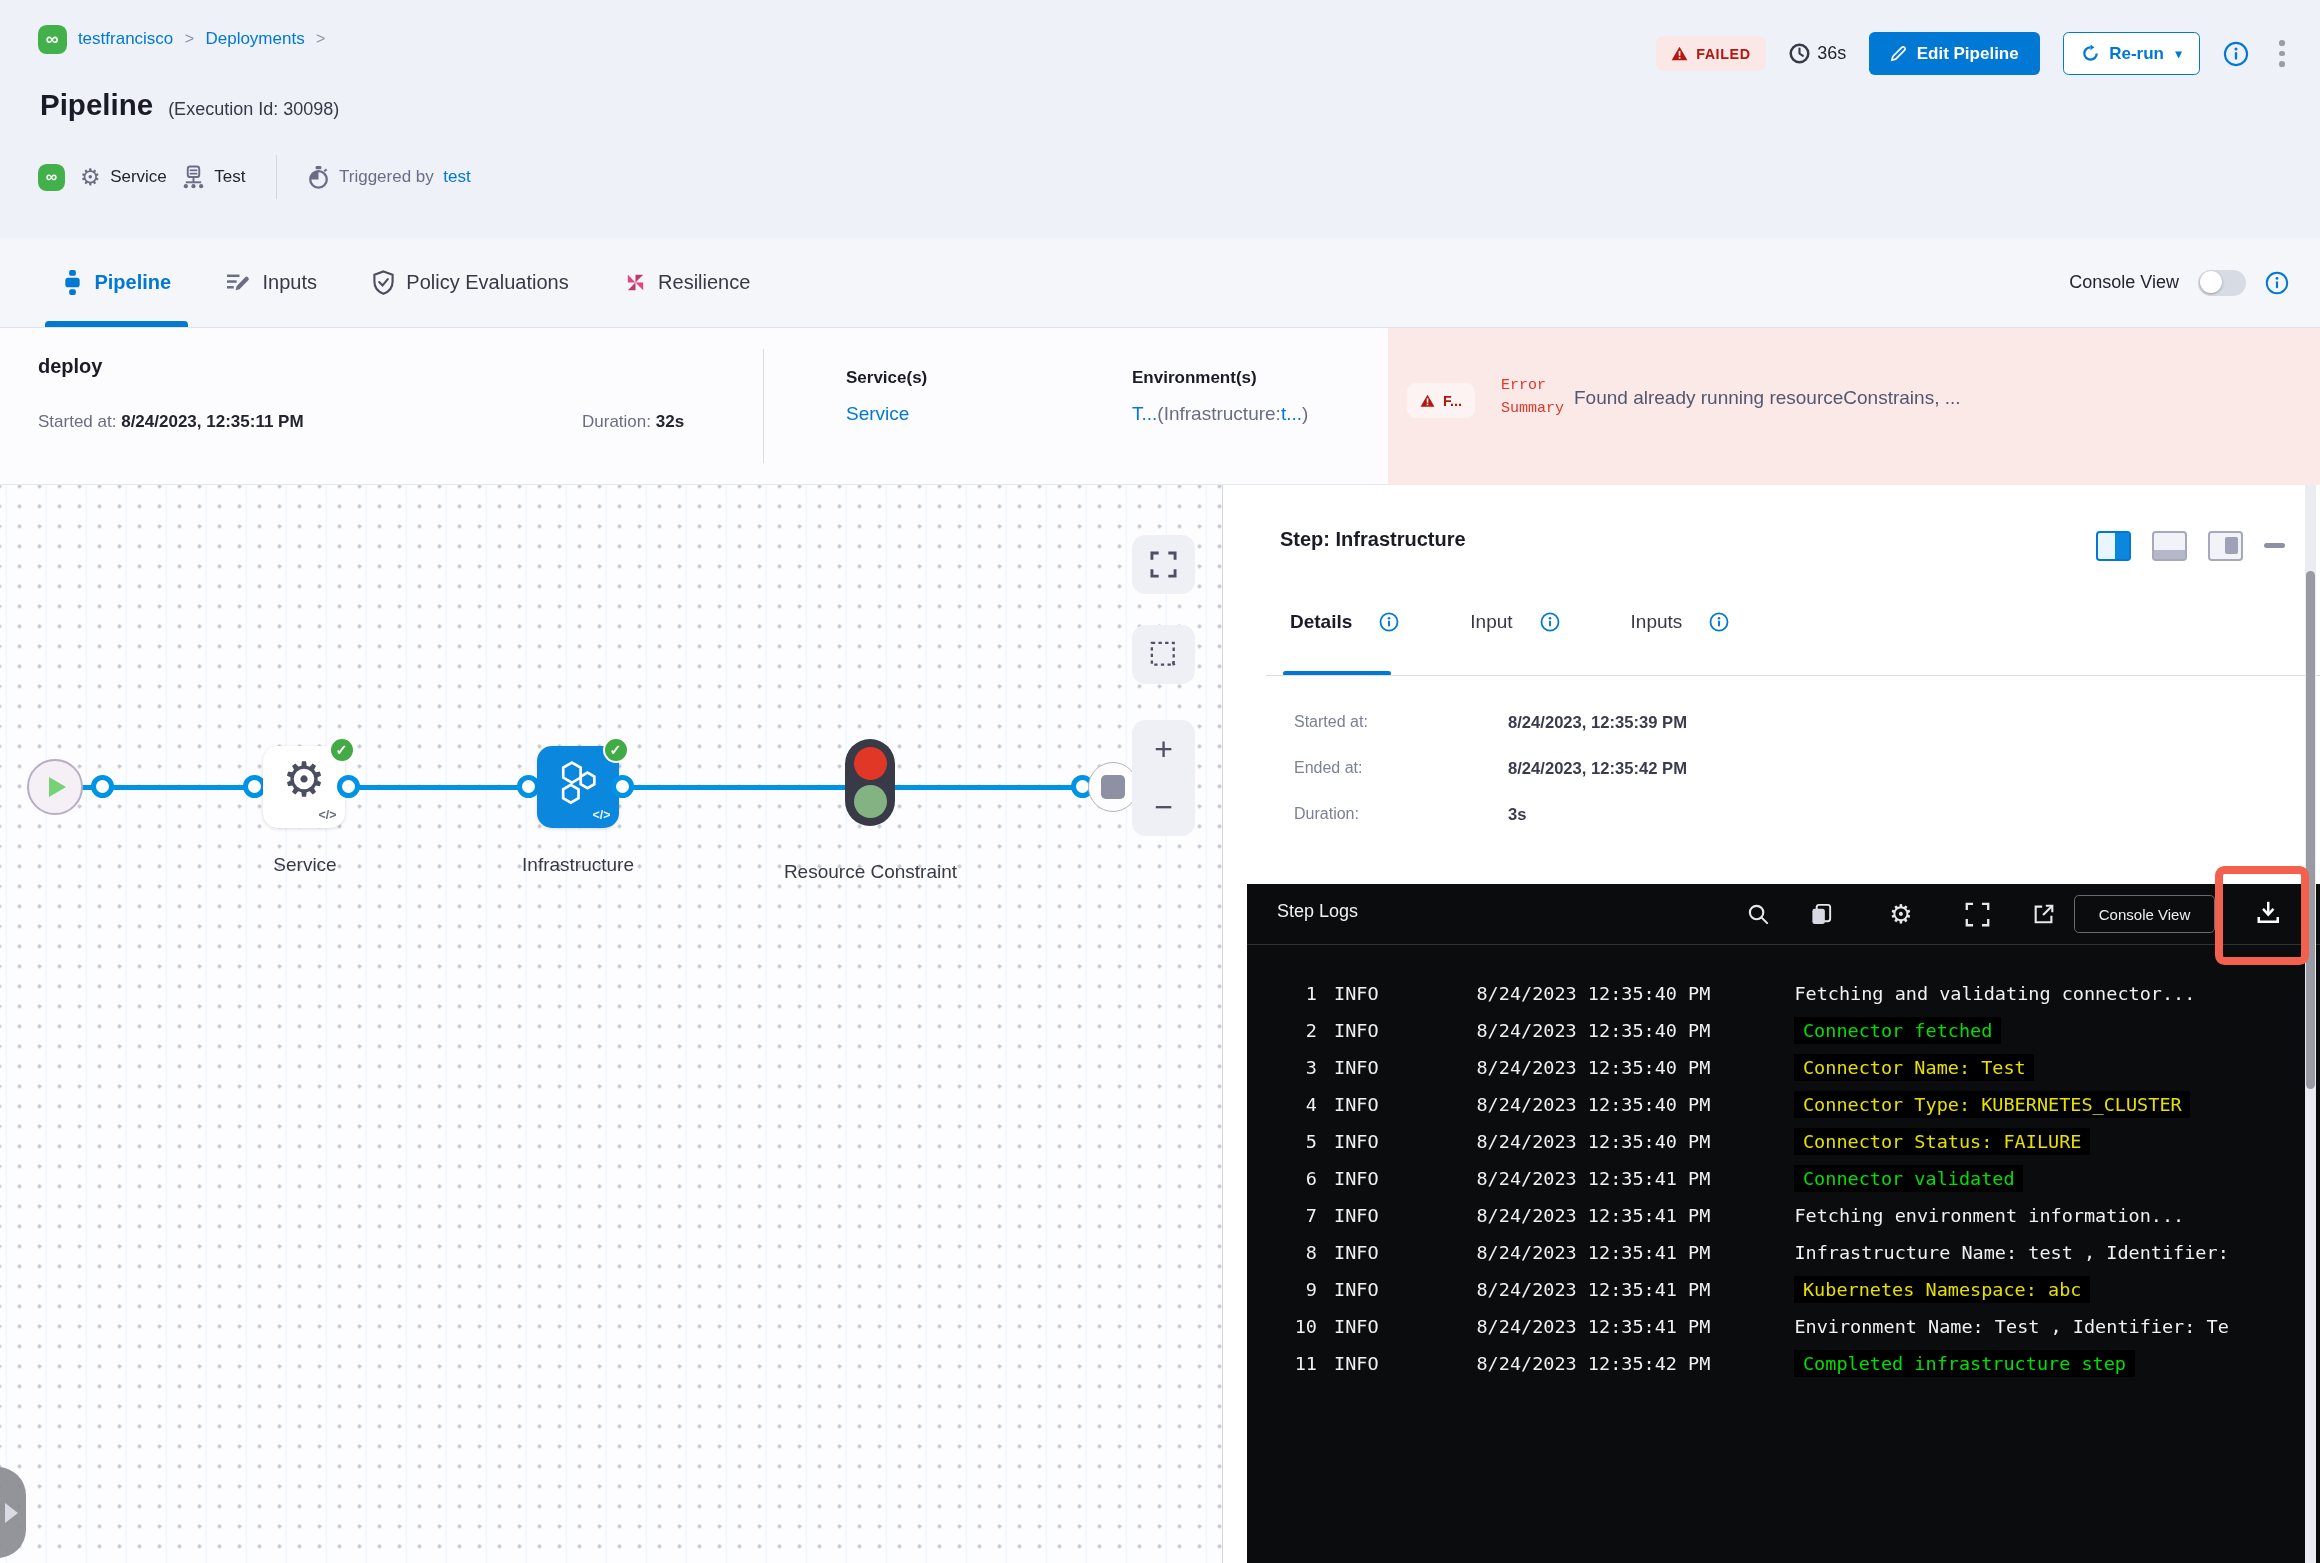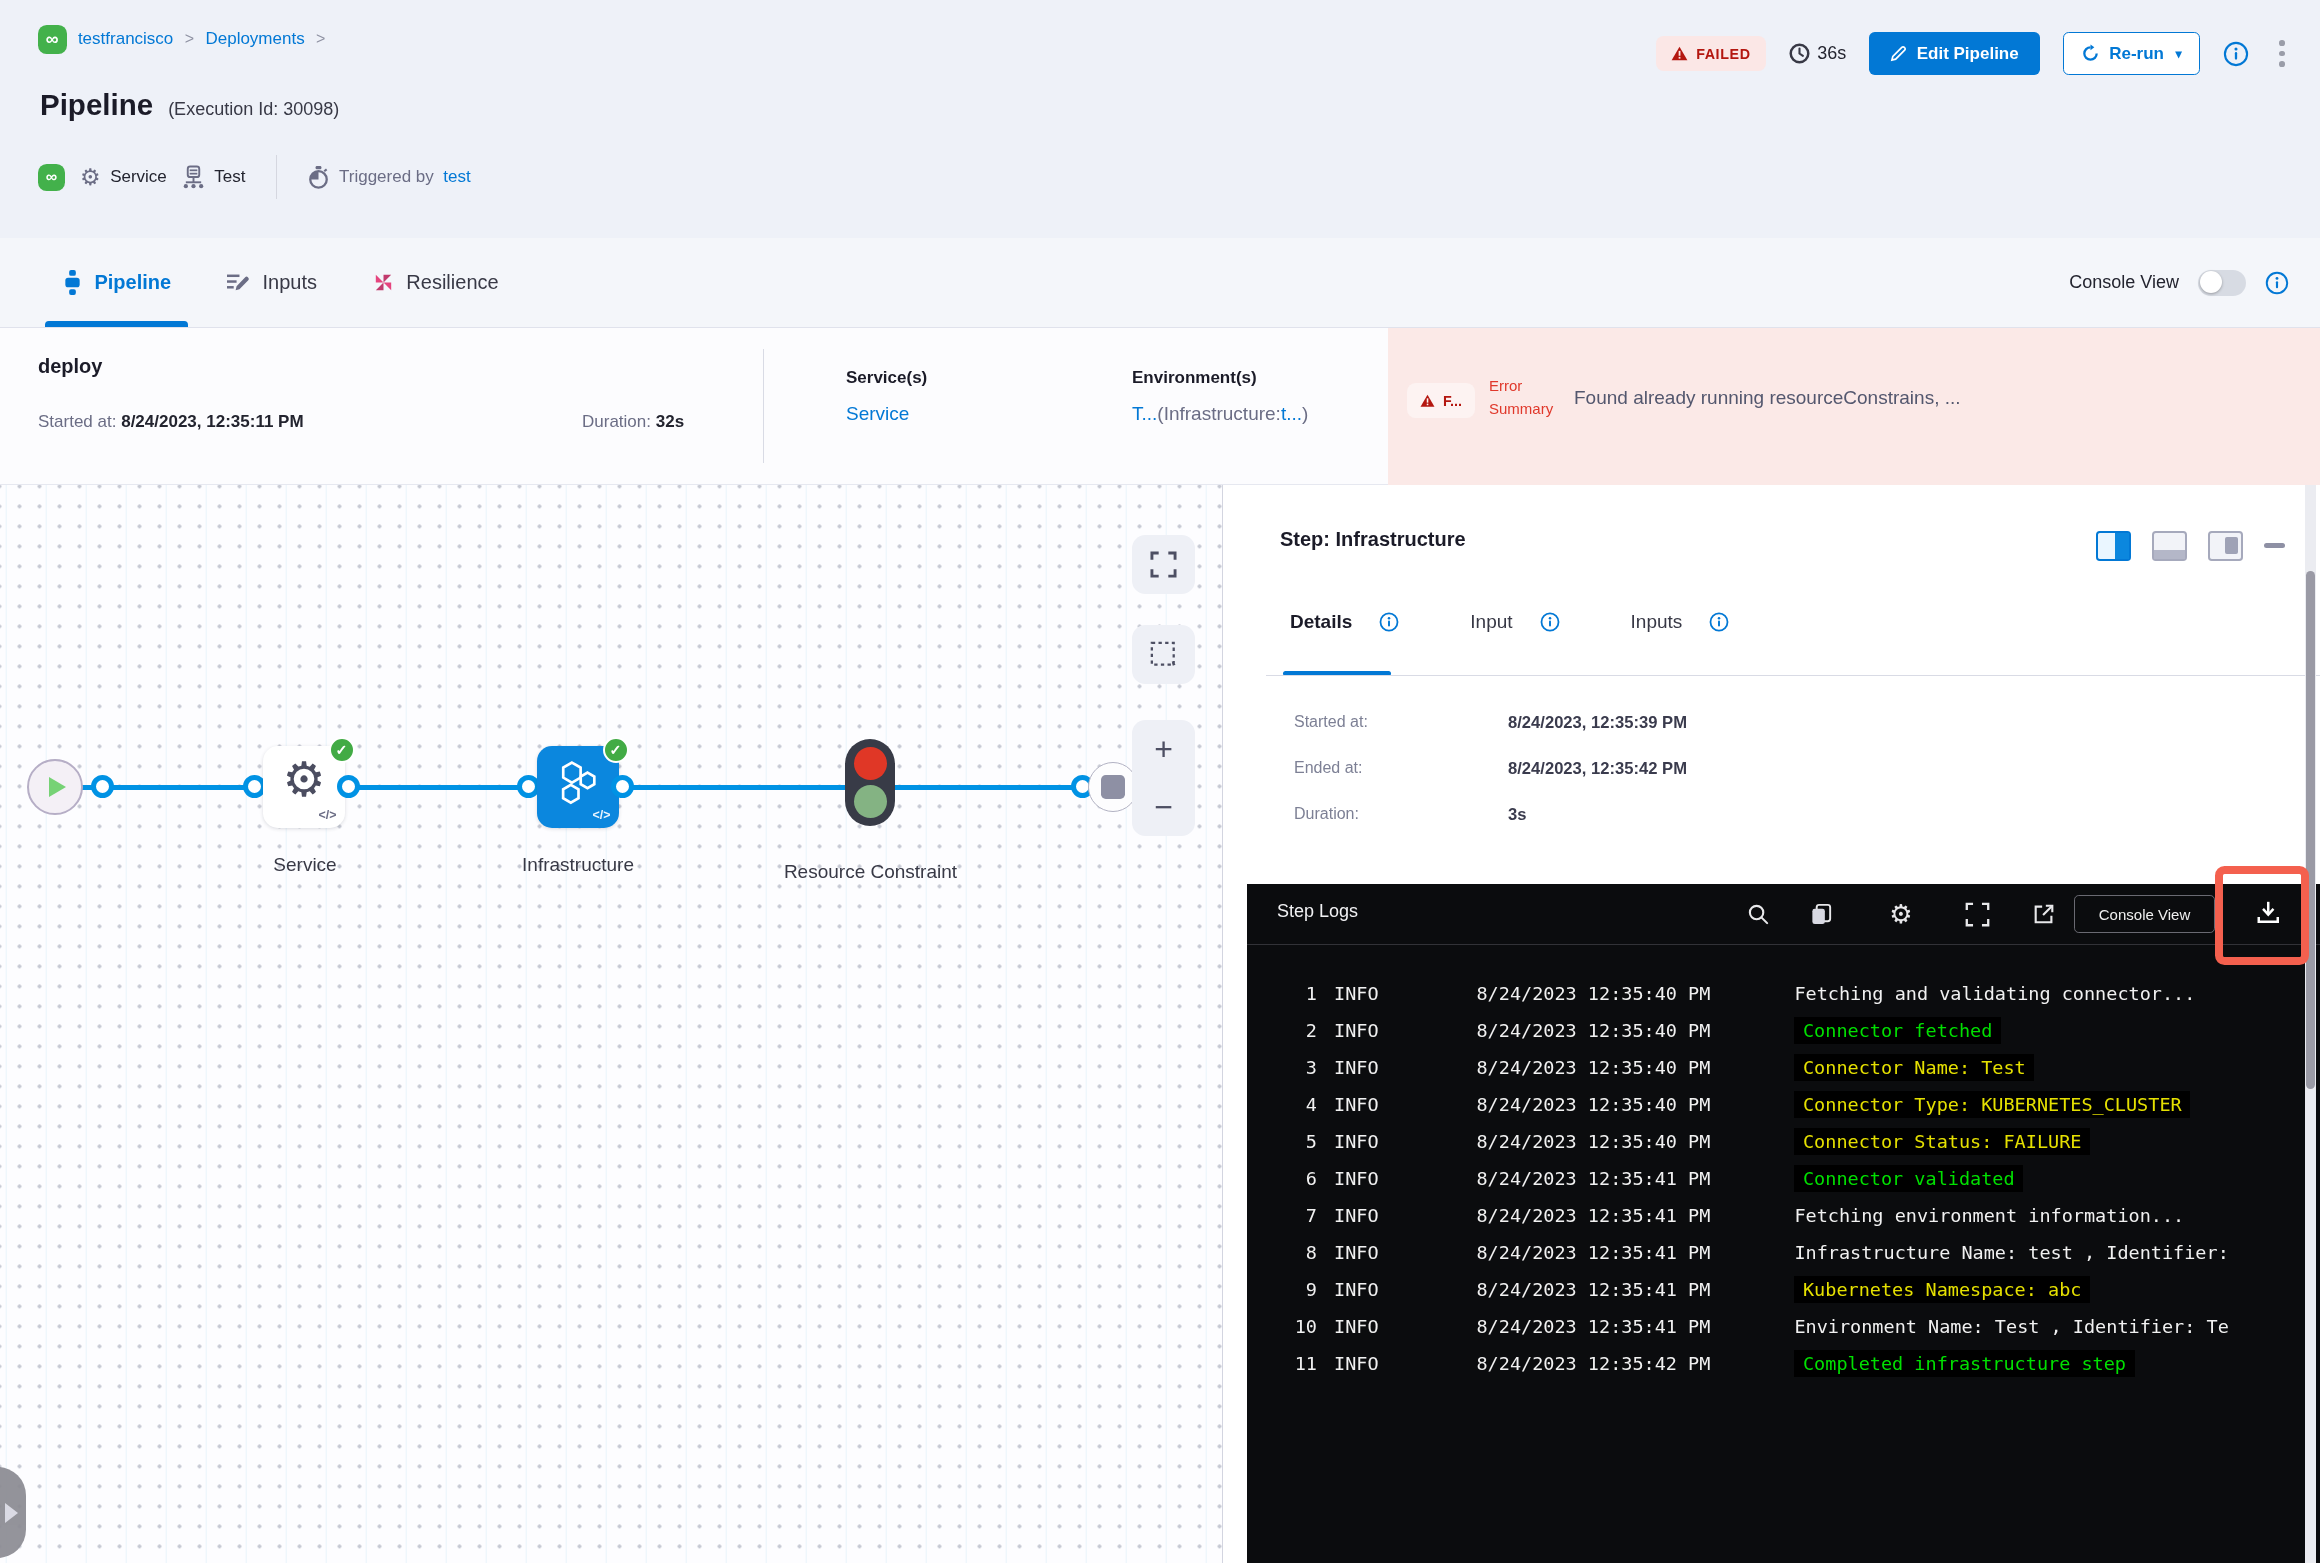--- a/index.html
+++ b/index.html
@@ -59,21 +59,21 @@
   .sum-div { position:absolute; left:763px; top:21px; width:1px; height:114px; background:#d9dbe5; }
   .svc-col { position:absolute; left:846px; top:40px; }
   .env-col { position:absolute; left:1132px; top:40px; }
   .col-head { font-size:17px; font-weight:600; color:#1b1b28; margin-bottom:15px; }
   .col-val { font-size:19px; color:#0278d5; cursor:pointer; }
   .env-gray { color:#6b6d85; }
   .error-panel { position:absolute; left:1388px; top:0; right:0; height:157px; background:#fbe9e7; }
   .err-badge { position:absolute; left:19px; top:55px; display:flex; align-items:center; gap:7.6px;
     background:#fdf3f2; border-radius:8.6px; padding:9.5px 13.3px; }
   .err-badge span { color:#b41710; font-weight:700; font-size:14.3px; }
-  .err-label { position:absolute; left:101px; top:46px; width:82px; color:#e0382b; font-size:15px; line-height:1.55; }
+  .err-label { position:absolute; left:113px; top:46px; width:82px; color:#e0382b; font-size:15px; line-height:1.55;font-family:Liberation Mono, monospace; }
   .err-msg { position:absolute; left:186px; top:59px; right:9.5px; font-size:19px; color:#53576e; white-space:nowrap; overflow:hidden; }
   
   .canvas { position:absolute; left:0; top:485px; width:1222px; height:1079px; background:#fdfdff;
     background-image:
       linear-gradient(90deg, #e9f4fb 1px, transparent 1px),
       radial-gradient(circle, #c7cad4 1.6px, transparent 1.6px);
     background-size:40px 40px, 20px 20px; background-position:5.7px 0, 9.5px 11.4px; overflow:hidden; }
   .edge { position:absolute; top:300px; height:4.8px; background:#0092e4; }
   .port { position:absolute; width:23px; height:23px; border-radius:50%; background:#fff; border:5.7px solid #0092e4; top:290px; }
   .start-node { position:absolute; left:27px; top:274px; width:56px; height:56px; border-radius:50%;
@@ -251,20 +251,27 @@
       <svg width="25" height="23" viewBox="0 0 26 24">
         <line x1="1" y1="5" x2="14" y2="5" stroke="#6b6d85" stroke-width="2.6"></line>
         <line x1="1" y1="11" x2="11" y2="11" stroke="#6b6d85" stroke-width="2.6"></line>
         <line x1="1" y1="17" x2="8" y2="17" stroke="#6b6d85" stroke-width="2.6"></line>
         <path d="M10 20 L11 16 L20 6.5 A1.8 1.8 0 0 1 22.8 6.5 L23.2 7 A1.8 1.8 0 0 1 23.2 9.6 L14 19 Z" fill="#6b6d85"></path>
       </svg>
       <span>Inputs</span>
     </div>
     <div class="tab">
       <svg width="23" height="25" viewBox="0 0 24 26">
+        <path d="M12 1.5 L21.5 5 V12 C21.5 18.5 17.5 22.8 12 24.8 C6.5 22.8 2.5 18.5 2.5 12 V5 Z" fill="none" stroke="#4b4d60" stroke-width="2.2"></path>
+        <path d="M7.5 12.5 L11 16 L16.5 9.5" fill="none" stroke="#4b4d60" stroke-width="2.2" stroke-linecap="round"></path>
+      </svg>
+      <span>Policy Evaluations</span>
+    </div>
+    <div class="tab">
+      <svg width="23" height="25" viewBox="0 0 24 26">
         <path d="M12 13 L4 5 L4 13 Z" fill="#e5447e"></path>
         <path d="M12 13 L20 5 L12 5 Z" fill="#c13a6d"></path>
         <path d="M12 13 L20 21 L20 13 Z" fill="#e5447e"></path>
         <path d="M12 13 L4 21 L12 21 Z" fill="#c13a6d"></path>
       </svg>
       <span>Resilience</span>
     </div>
     <div class="tab-right">
       <span class="toggle-label">Console View</span>
       <span class="toggle">

